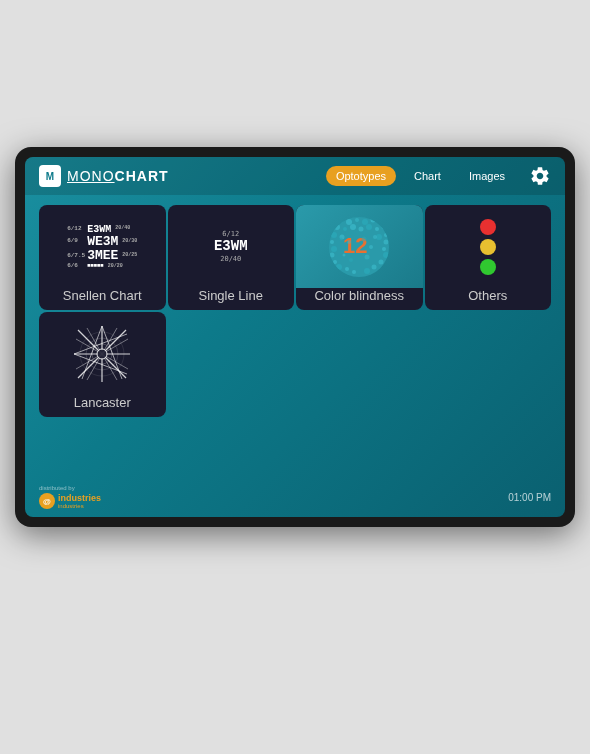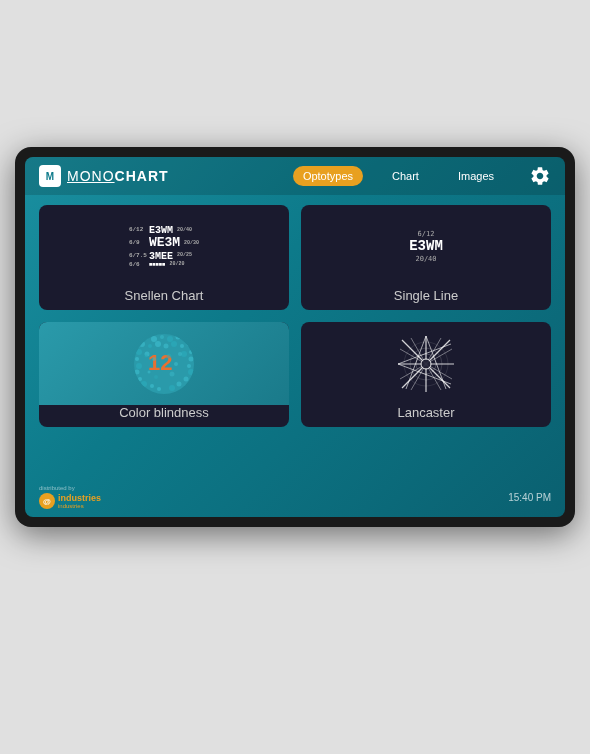--- a/index.html
+++ b/index.html
@@ -62,43 +62,43 @@
       font-weight: 700;
       color: white;
       letter-spacing: 1px;
     }
     .logo-text .mono { font-weight: 400; text-decoration: underline; }
     .logo-text .chart { font-weight: 900; }
     .nav-tabs {
       margin-left: auto;
       display: flex;
       align-items: center;
-      gap: 19px;
+      gap: 8px;
     }
     .nav-tab {
       padding: 4px 10px;
       border-radius: 12px;
       font-size: 11px;
       color: white;
       cursor: pointer;
     }
     .nav-tab.active {
       background: #e8a020;
       color: white;
     }
     .gear-icon {
       width: 22px;
       height: 22px;
       margin-left: 6px;
     }
     
     .grid {
       display: grid;
-      grid-template-columns: repeat(2, 1fr);
-      gap: 12px;
+      grid-template-columns: repeat(4, 1fr);
+      gap: 2px;
       padding: 8px 14px;
       margin-top: 2px;
     }
     .card {
       background: #1a1a2e;
       border-radius: 8px;
       height: 105px;
       display: flex;
       flex-direction: column;
       align-items: center;
@@ -273,21 +273,21 @@
               <span class="snellen-letters" style="font-size:10px;">E3WM</span>
               <span class="snellen-acuity">20/40</span>
             </div>
             <div class="snellen-row">
               <span class="snellen-num">6/9</span>
               <span class="snellen-letters" style="font-size:13px;">WE3M</span>
               <span class="snellen-acuity">20/30</span>
             </div>
             <div class="snellen-row">
               <span class="snellen-num">6/7.5</span>
-              <span class="snellen-letters" style="font-size:10px;">3MEE</span>
+              <span class="snellen-letters" style="font-size:13px;">3MEE</span>
               <span class="snellen-acuity">20/25</span>
             </div>
             <div class="snellen-row">
               <span class="snellen-num">6/6</span>
               <span class="snellen-letters" style="font-size:5.5px;">■■■■■</span>
               <span class="snellen-acuity">20/20</span>
             </div>
           </div>
         </div>
         <div class="card-label">Snellen Chart</div>
@@ -353,20 +353,30 @@
               <circle cx="22" cy="43" r="2" fill="#2aa8b8" opacity="0.5"></circle>
               <circle cx="15" cy="38" r="1.5" fill="#40c0d0" opacity="0.5"></circle>
               <circle cx="46" cy="20" r="2" fill="#3ab8c8" opacity="0.6"></circle>
               <circle cx="12" cy="22" r="1.5" fill="#2aa8b8" opacity="0.6"></circle>
             </svg>
           </div>
         </div>
         <div class="card-label">Color blindness</div>
       </div>
 
+      <div class="card">
+        <div class="card-visual">
+          <div class="traffic-light">
+            <div class="tl-circle tl-red"></div>
+            <div class="tl-circle tl-yellow"></div>
+            <div class="tl-circle tl-green"></div>
+          </div>
+        </div>
+        <div class="card-label">Others</div>
+      </div>
 
       <div class="card">
         <div class="card-visual">
           <svg width="60" height="60" viewBox="0 0 60 60">
 
             <line x1="30" y1="2" x2="30" y2="58" stroke="white" stroke-width="1.2" opacity="0.8"></line>
             <line x1="2" y1="30" x2="58" y2="30" stroke="white" stroke-width="1.2" opacity="0.8"></line>
             <line x1="6" y1="6" x2="54" y2="54" stroke="white" stroke-width="1.2" opacity="0.8"></line>
             <line x1="54" y1="6" x2="6" y2="54" stroke="white" stroke-width="1.2" opacity="0.8"></line>
             <line x1="30" y1="2" x2="50" y2="55" stroke="white" stroke-width="1" opacity="0.6"></line>
@@ -394,17 +404,17 @@
       <div>
         <div class="distributed-text">distributed by</div>
         <div class="illuminix-logo">
           <div class="illuminix-icon">@</div>
           <div>
             <div class="illuminix-name">industries</div>
             <div class="illuminix-sub">industries</div>
           </div>
         </div>
       </div>
-      <div class="time-display">15:40 PM</div>
+      <div class="time-display">01:00 PM</div>
     </div>
 
   </div>
 </div>
 
 </body></html>

